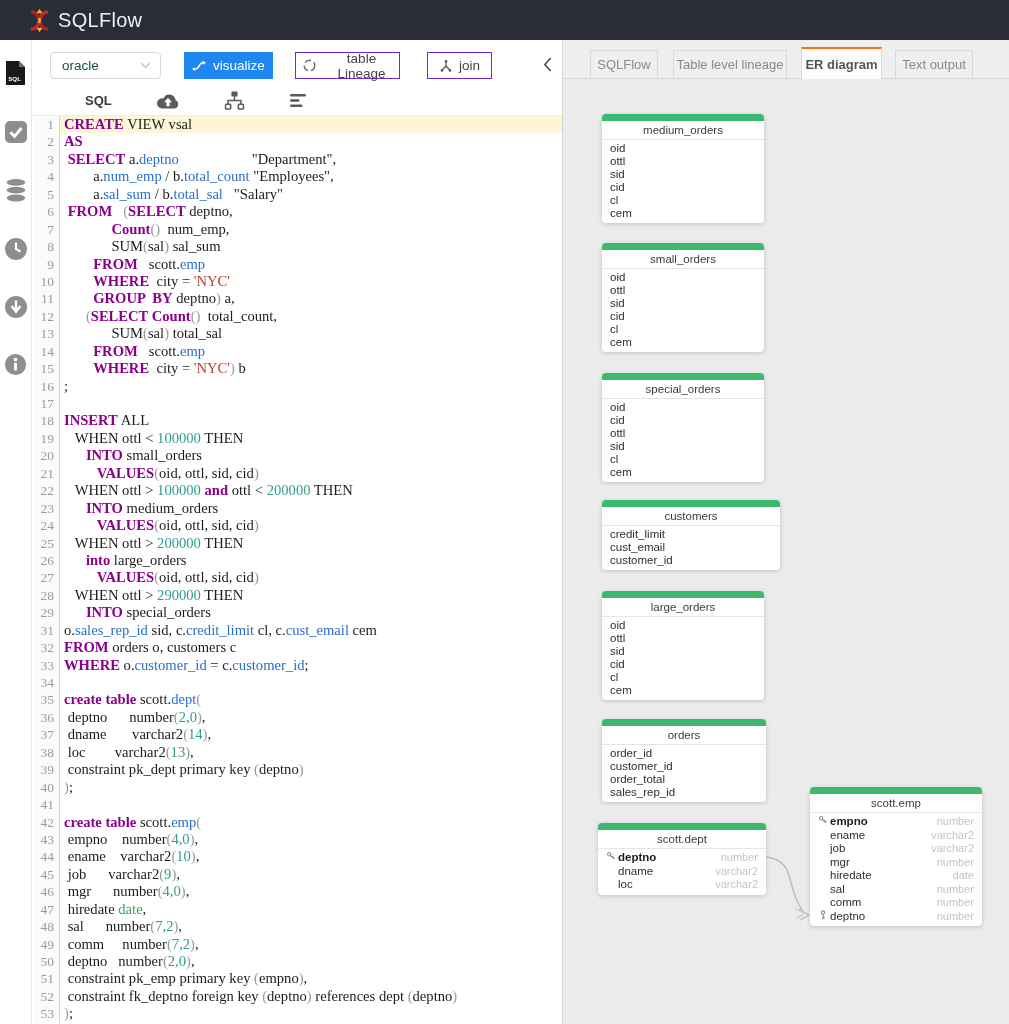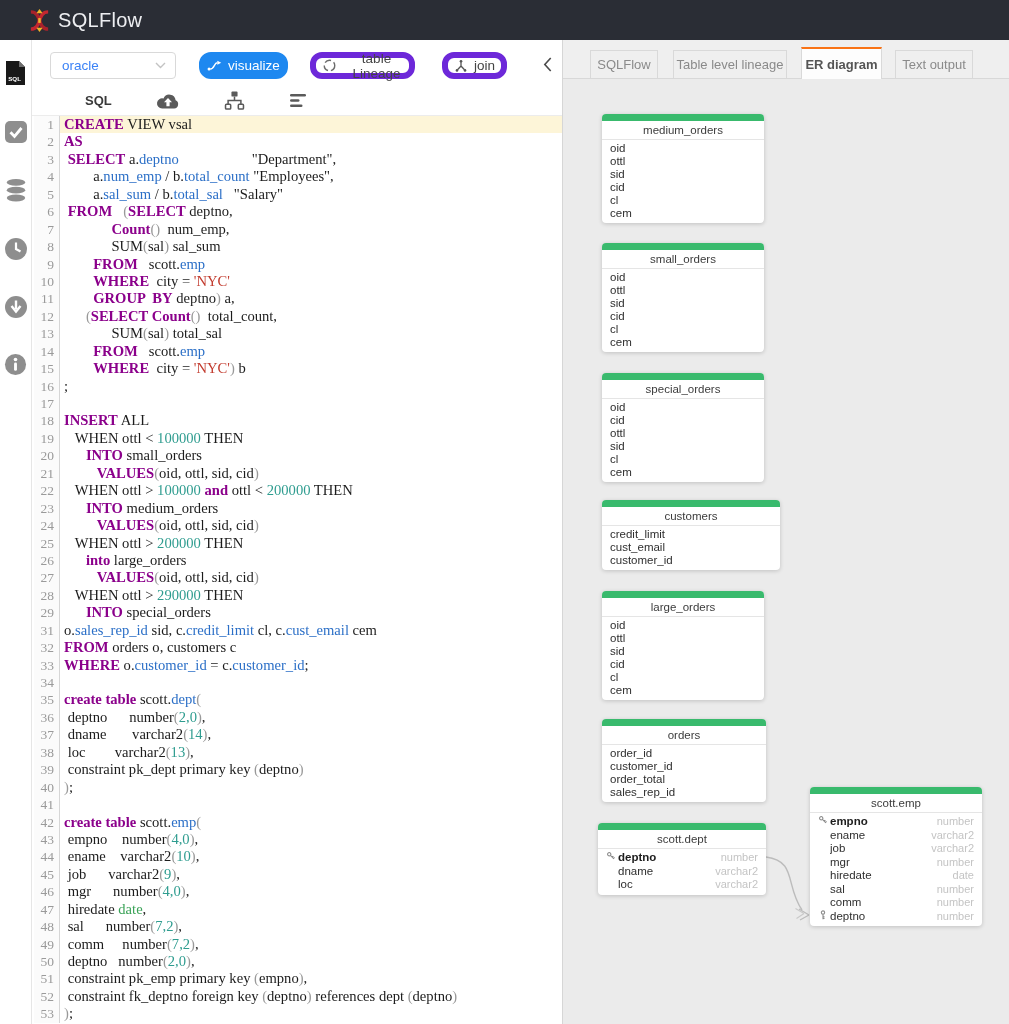--- a/index.html
+++ b/index.html
@@ -20,24 +20,24 @@
   .main { flex:1; display:flex; min-height:0; }
 
   
   .rail { flex:0 0 32px; background:#fff; border-right:1px solid #e6e6e6; display:flex; flex-direction:column; align-items:center; }
   .rail-btn { margin-top:34px; cursor:pointer; line-height:0; }
   .rail-btn:first-child { margin-top:20px; }
 
   
   .left-panel { flex:1; min-width:0; background:#fff; border-right:1px solid #d6d6d6; display:flex; flex-direction:column; }
   .toolbar { flex:0 0 27px; margin:12px 0 0 18px; display:flex; align-items:center; position:relative; padding-right:26px; }
-  .dbselect { width:126px; height:27px; border:1px solid #d9d9d9; border-radius:4px; background:#fff;
+  .dbselect { width:111px; height:27px; border:1px solid #d9d9d9; border-radius:4px; background:#fff;
               display:flex; align-items:center; justify-content:space-between; padding:0 9px 0 11px;
-              font-size:13.5px; color:#3b82f6; cursor:pointer; }
-  .btn { height:27px; border:6px solid #6d28d9; border-radius:12px; background:#fff; cursor:pointer;
+              font-size:13.5px; color:#14532d; cursor:pointer; }
+  .btn { height:27px; border:1px solid #6d28d9; border-radius:0; background:#fff; cursor:pointer;
          display:inline-flex; align-items:center; justify-content:center; gap:6px; font-size:13.5px; color:#444; }
   .btn-visualize { width:89px; margin-left:23px; background:var(--blue,#1e88f0); border-color:var(--blue,#1e88f0); color:#fff; }
   .btn-lineage { width:105px; margin-left:22px;gap:13px; }
   .btn-join { width:65px; margin-left:27px; }
   .collapse { position:absolute; right:10px; top:5px; line-height:0; cursor:pointer; }
 
   .toolbar2 { flex:0 0 26px; margin-top:8px; display:flex; align-items:center; }
   .sql-label { margin-left:53px; font-size:13px; font-weight:700; color:#3a3a3a; }
   .tb2-icon { margin-left:44px; line-height:0; cursor:pointer; }
 

